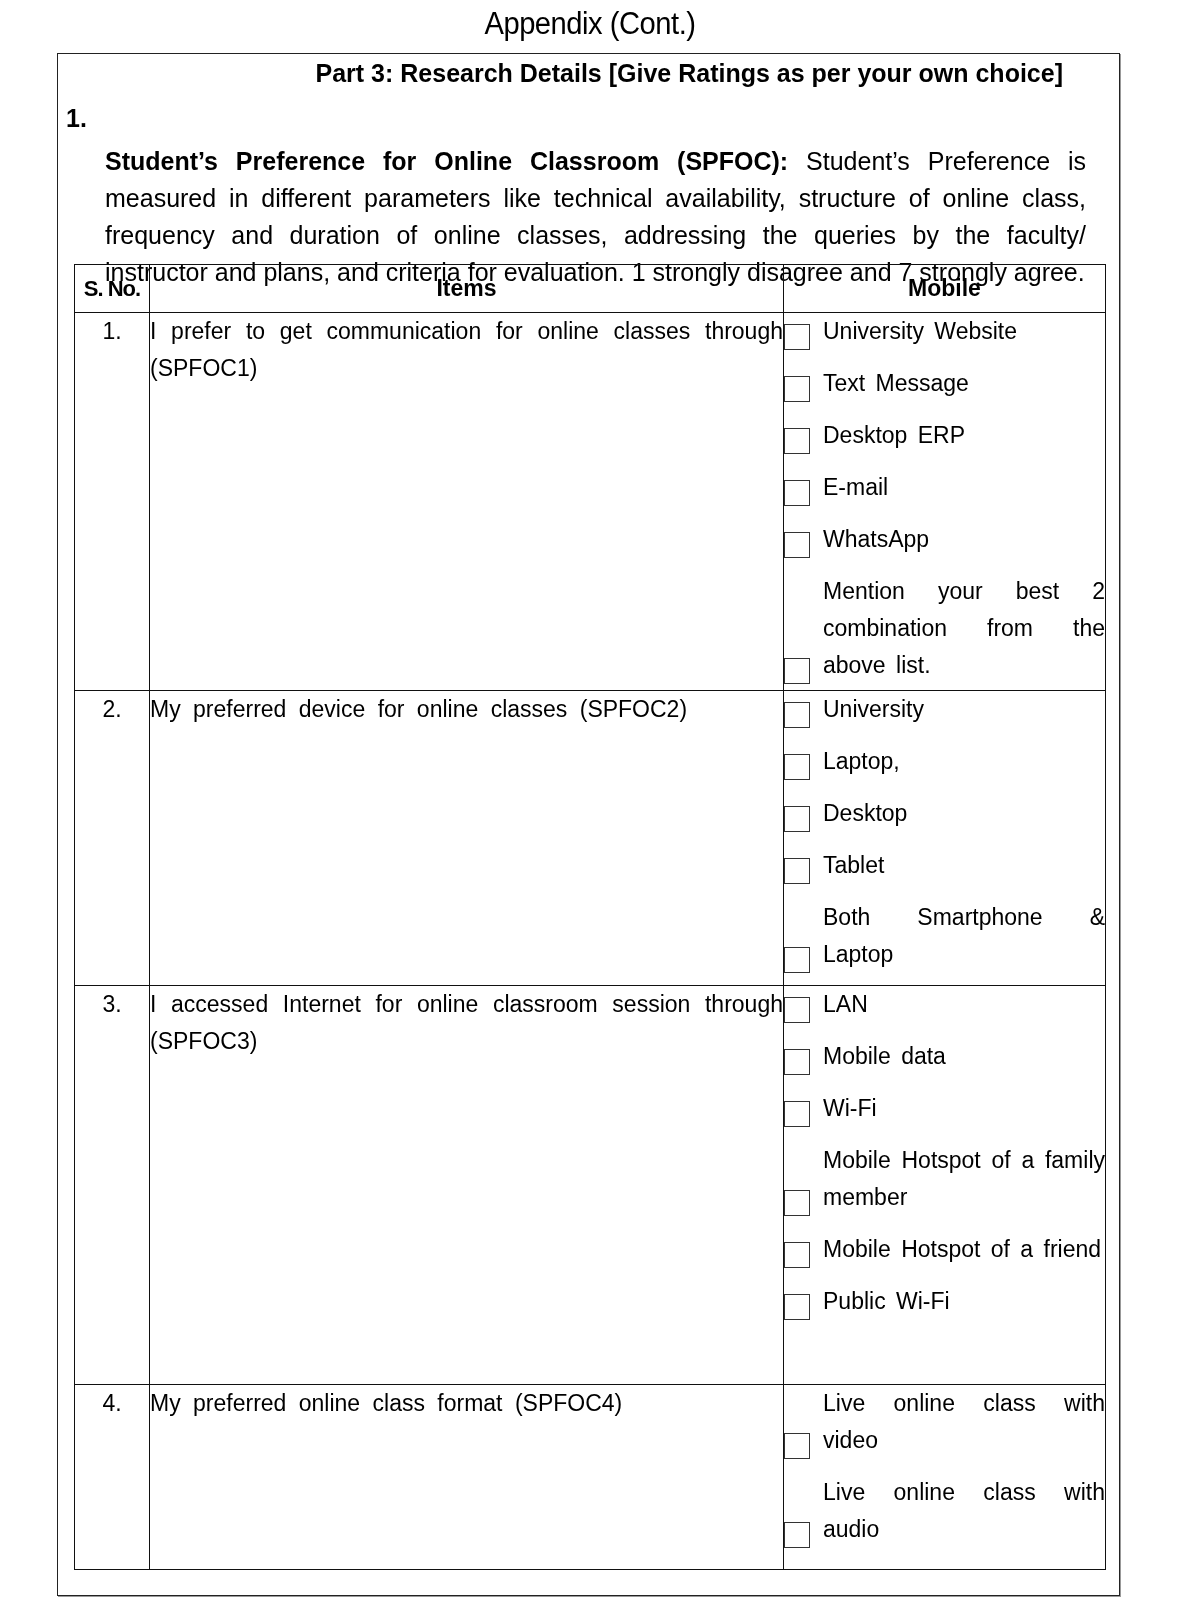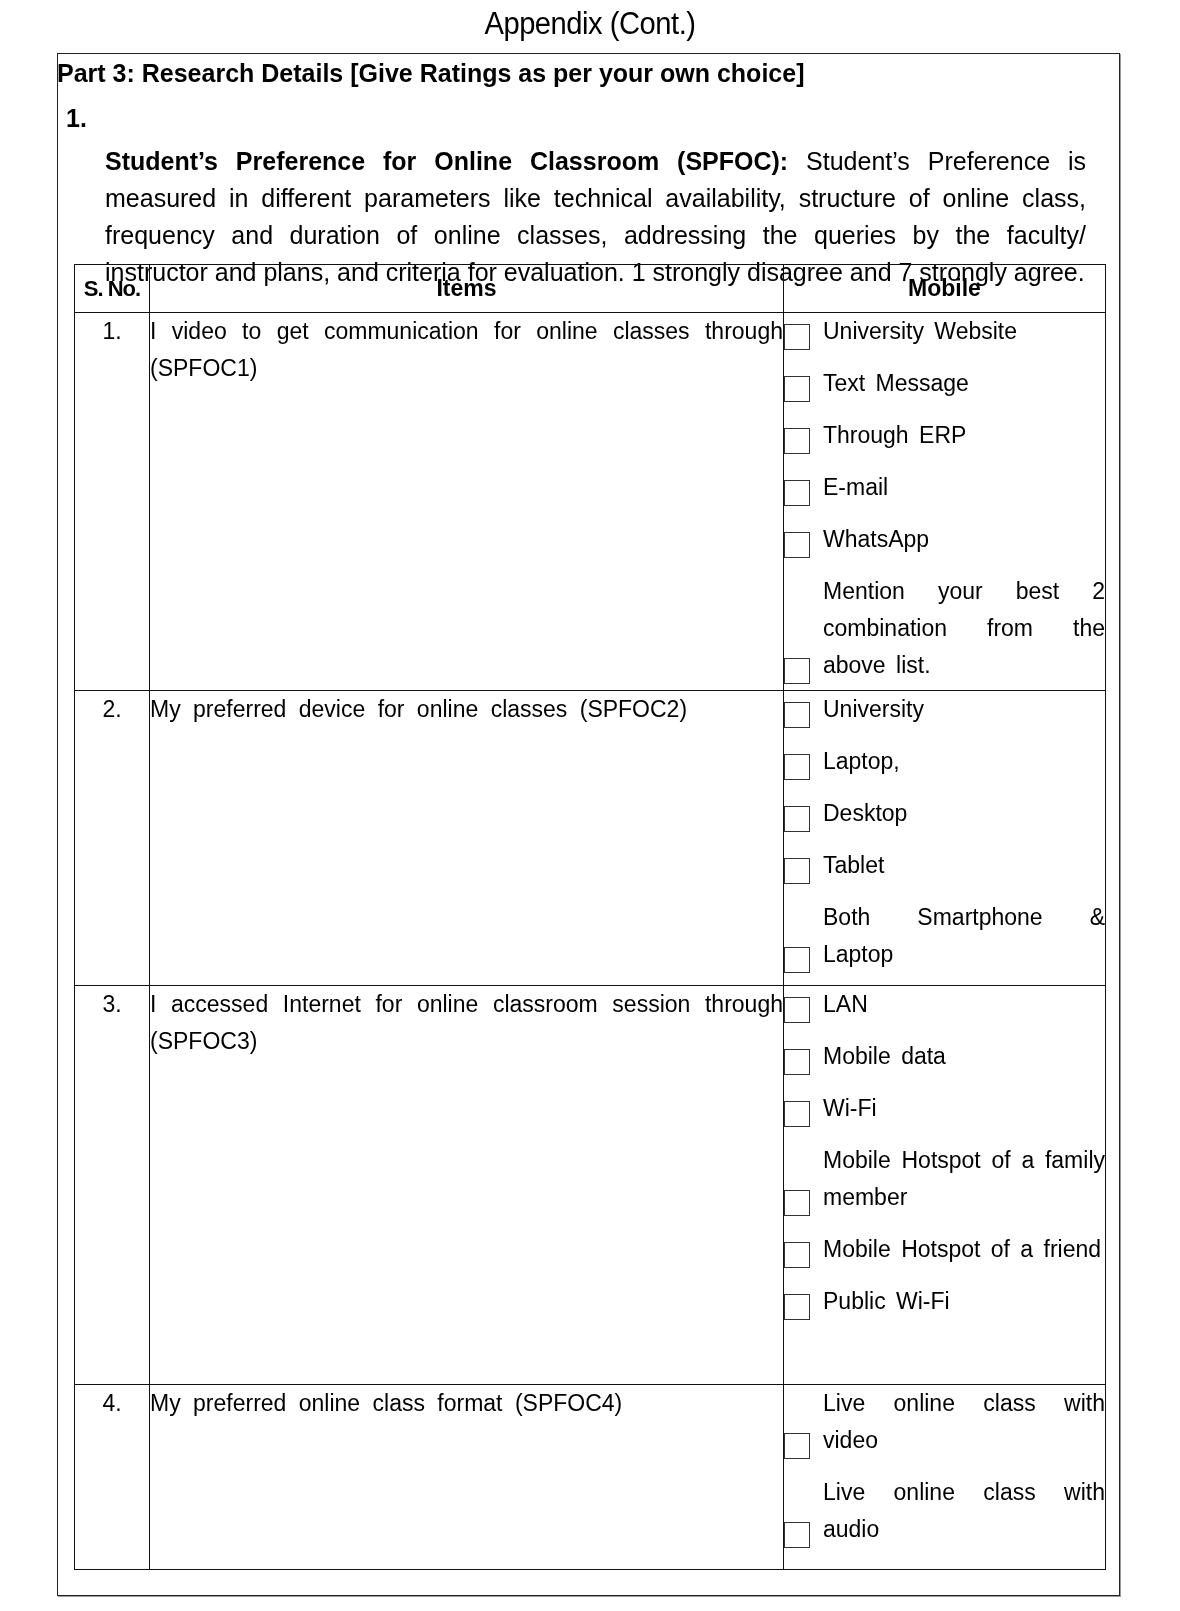--- a/index.html
+++ b/index.html
@@ -9,21 +9,21 @@
   }
   .page-title {
     position: absolute; left: 0; top: 6px; width: 1180px; text-align: center;
     font-size: 31px; letter-spacing: -0.5px; transform: scaleX(0.94);
   }
   .frame {
     position: absolute; left: 57px; top: 53px; width: 1063px; height: 1543px;
     border: 1.5px solid #222; box-shadow: 1px 1px 0 #999; box-sizing: border-box;
   }
   .part-heading {
-    position: absolute; left: 57px; top: 59px; width: 998px; text-align: left;
+    position: absolute; left: 65px; top: 59px; width: 998px; text-align: right;
     font-size: 25px; font-weight: bold;
   }
   .section {
     position: absolute; left: 66px; top: 100px; width: 1020px;
     font-size: 25px; line-height: 37px;
   }
   .section .num { position: absolute; left: 0; top: 0; font-weight: bold; }
   .section .body { margin-left: 39px; text-align: justify; margin-top: 43px; }
   .section .lead { font-weight: bold; }
 
@@ -74,33 +74,33 @@
     <tr>
       <th class="col-sno">S. No.</th>
       <th class="col-items">Items</th>
       <th class="col-scale">Mobile</th>
     </tr>
   </thead>
   <tbody>
 
     <tr class="row1">
       <td class="sno">1.</td>
-      <td class="item-text">I video to get communication for online classes through (SPFOC1)</td>
+      <td class="item-text">I prefer to get communication for online classes through (SPFOC1)</td>
       <td class="scale">
         <div class="opt">
             <span class="box"></span>
             <span class="opt-label">University Website</span>
           </div>
         <div class="opt">
             <span class="box"></span>
             <span class="opt-label">Text Message</span>
           </div>
         <div class="opt">
             <span class="box"></span>
-            <span class="opt-label">Through ERP</span>
+            <span class="opt-label">Desktop ERP</span>
           </div>
         <div class="opt">
             <span class="box"></span>
             <span class="opt-label">E-mail</span>
           </div>
         <div class="opt">
             <span class="box"></span>
             <span class="opt-label">WhatsApp</span>
           </div>
         <div class="opt">

